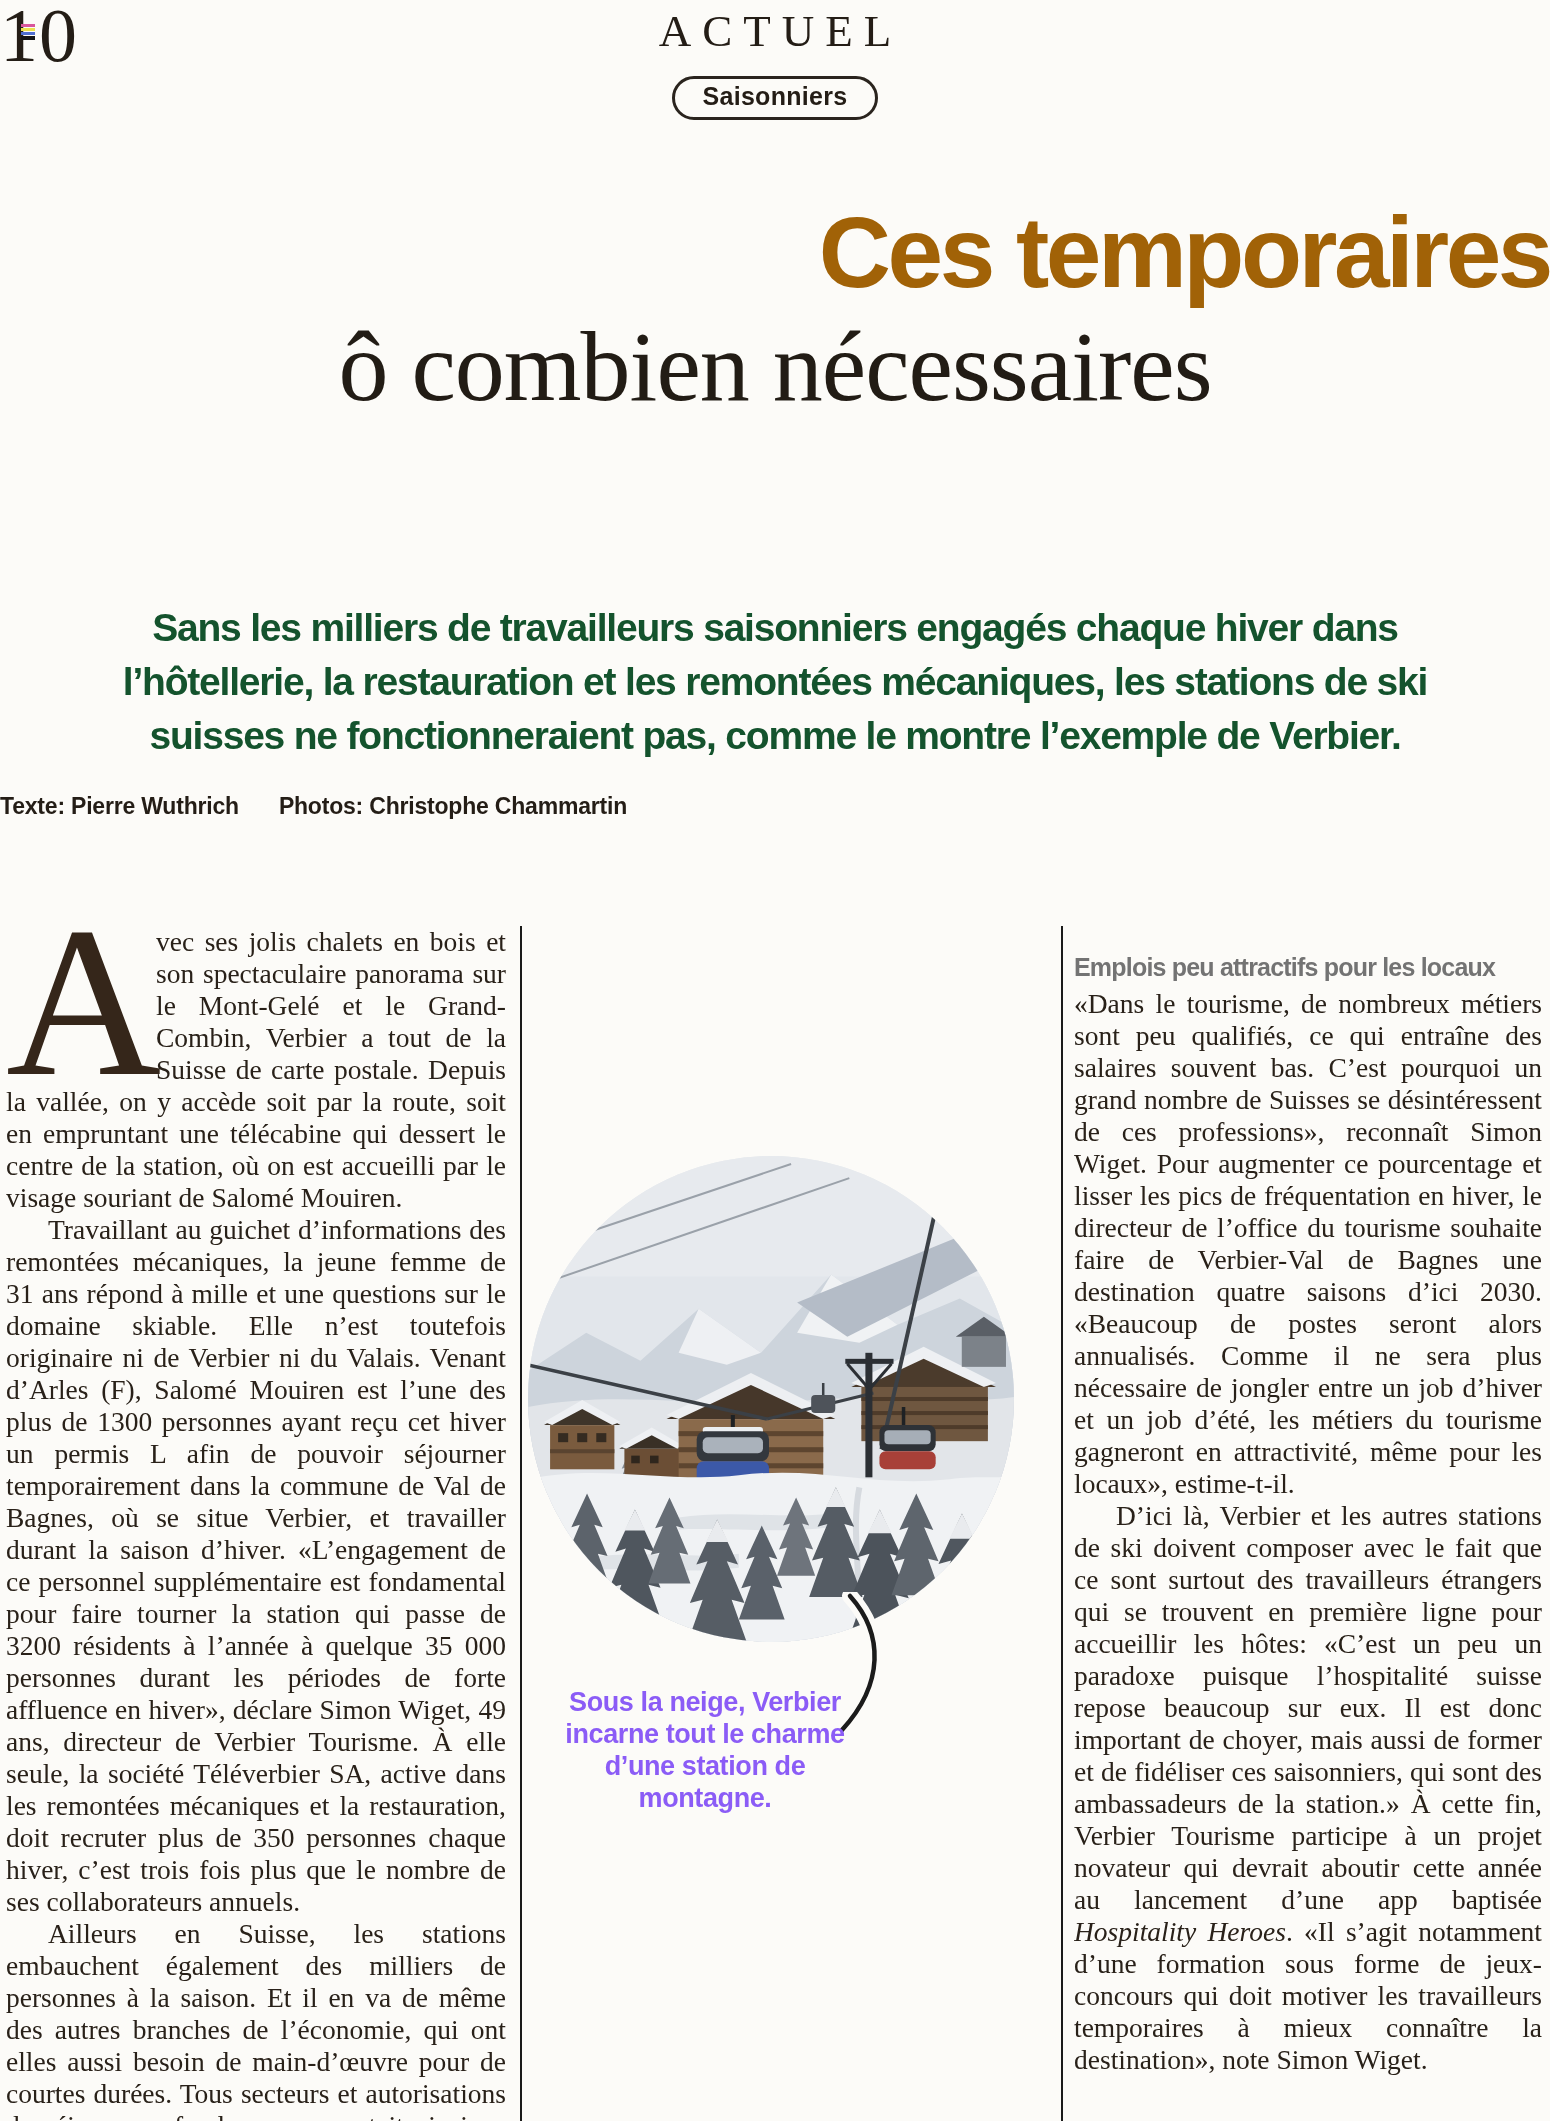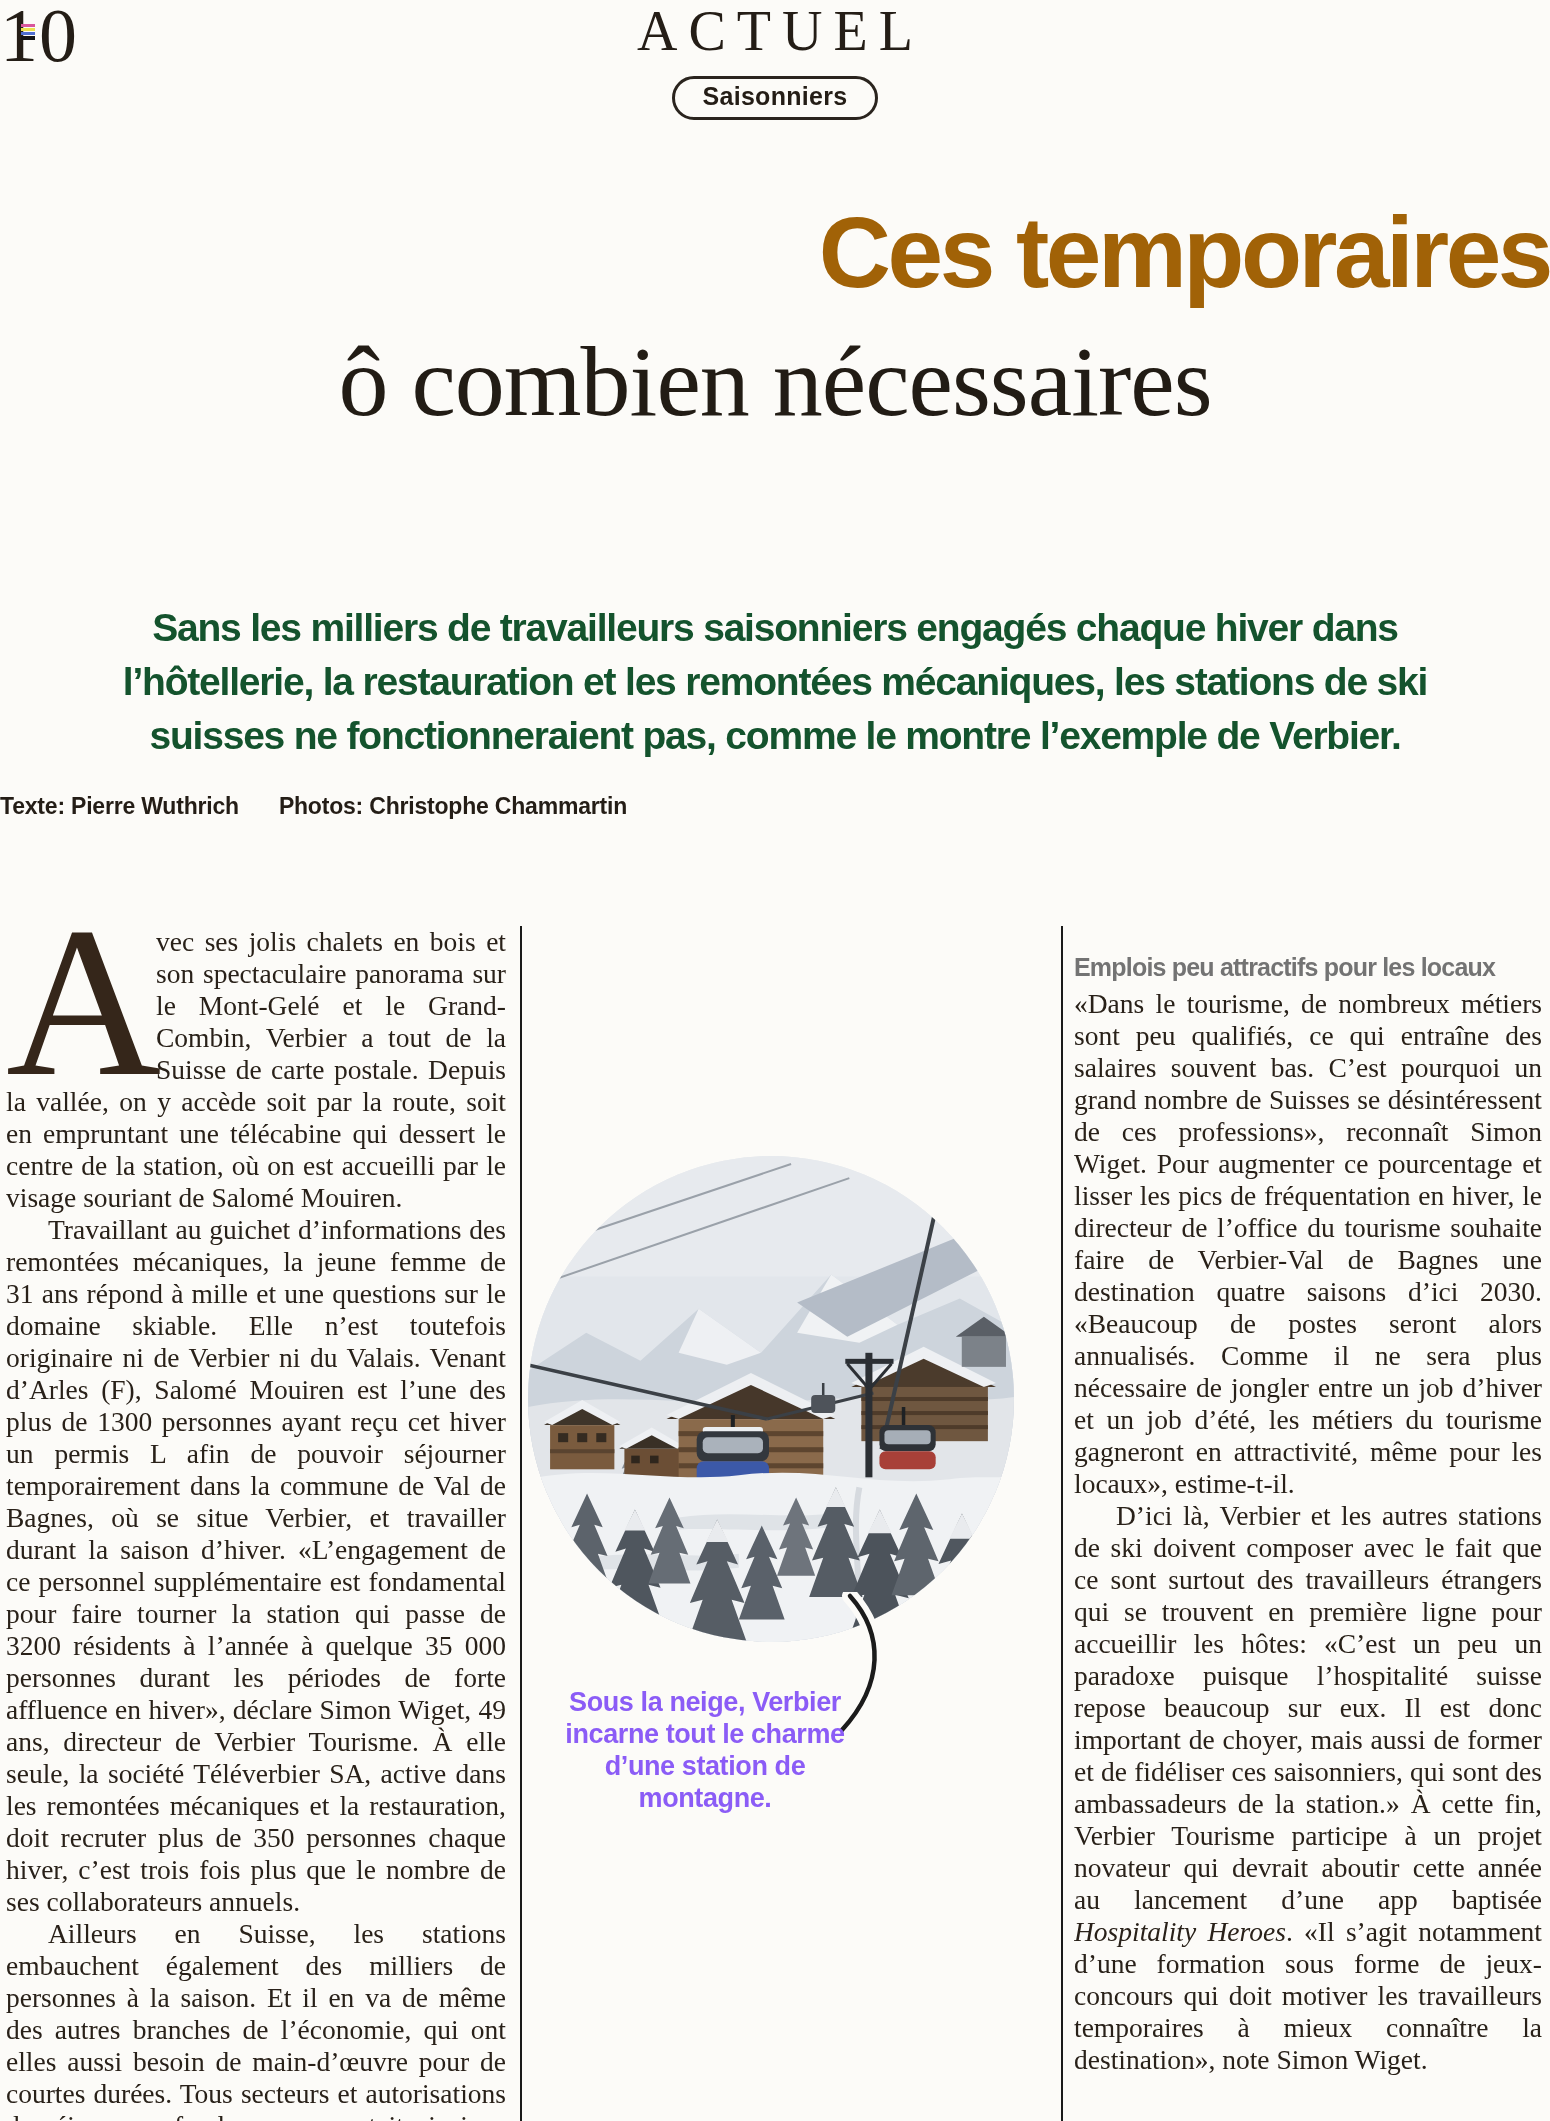--- a/index.html
+++ b/index.html
@@ -10,37 +10,37 @@
   }
   
   .pageno{
     position:absolute;left:0px;top:-6px;font-size:76px;line-height:1.1;
     color:#241d16;font-family:"Liberation Serif",serif;letter-spacing:1px;
   }
   .regmark{position:absolute;left:21px;top:24px;width:14px;}
   .regmark div{height:3px;margin-bottom:1px;}
   .section-title{
     position:absolute;left:0;top:0;width:100%;text-align:center;
-    font-family:"Liberation Serif",serif;font-size:56px;line-height:62px;
+    font-family:"Liberation Serif",serif;font-size:45px;line-height:62px;
     letter-spacing:11px;padding-left:11px;color:#241d16;box-sizing:border-box;
   }
   .badge-wrap{position:absolute;left:0;top:60px;width:100%;text-align:center;margin-top:16px;}
   .badge{
     display:inline-block;border:3px solid #2a241e;border-radius:24px;
     padding:3px 27px 6px;font-family:"Liberation Sans",sans-serif;
     font-weight:700;font-size:25px;color:#241d16;letter-spacing:0.3px;
   }
   
   .headline1{
     position:absolute;left:0;top:200px;width:100%;text-align:right;
     font-family:"Liberation Sans",sans-serif;font-weight:700;
     font-size:100px;line-height:104px;letter-spacing:-3.5px;color:#a16207;
   }
   .headline2{
-    position:absolute;left:0;top:329px;width:100%;text-align:center;
+    position:absolute;left:0;top:314px;width:100%;text-align:center;
     font-family:"Liberation Serif",serif;font-weight:400;
     font-size:100px;line-height:106px;letter-spacing:-1px;color:#221c15;
   }
   .standfirst{
     position:absolute;left:90px;top:601px;width:1370px;text-align:center;
     font-family:"Liberation Sans",sans-serif;font-weight:700;
     font-size:39px;line-height:54px;letter-spacing:-1.2px;color:#14532d;
   }
   .byline{
     position:absolute;left:0;top:793px;width:100%;text-align:left;

